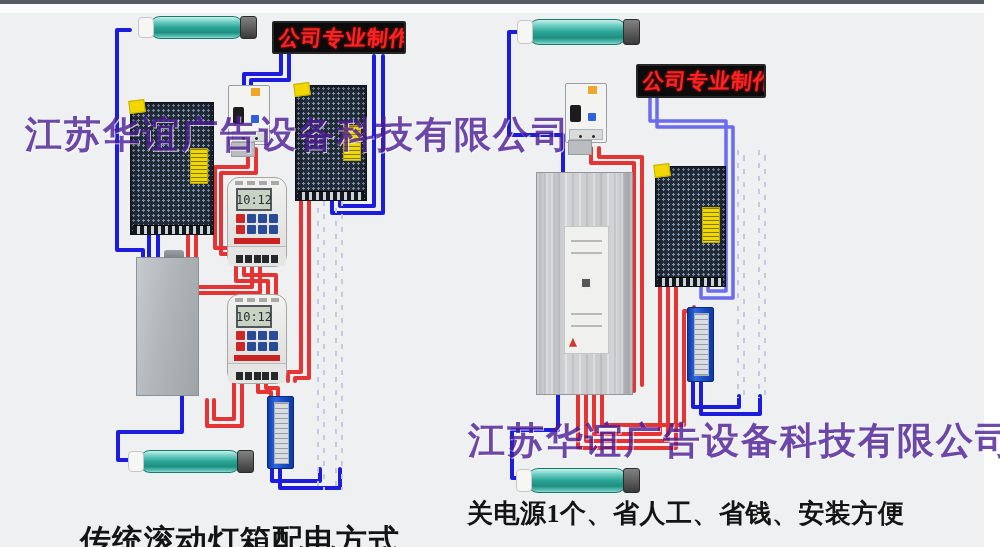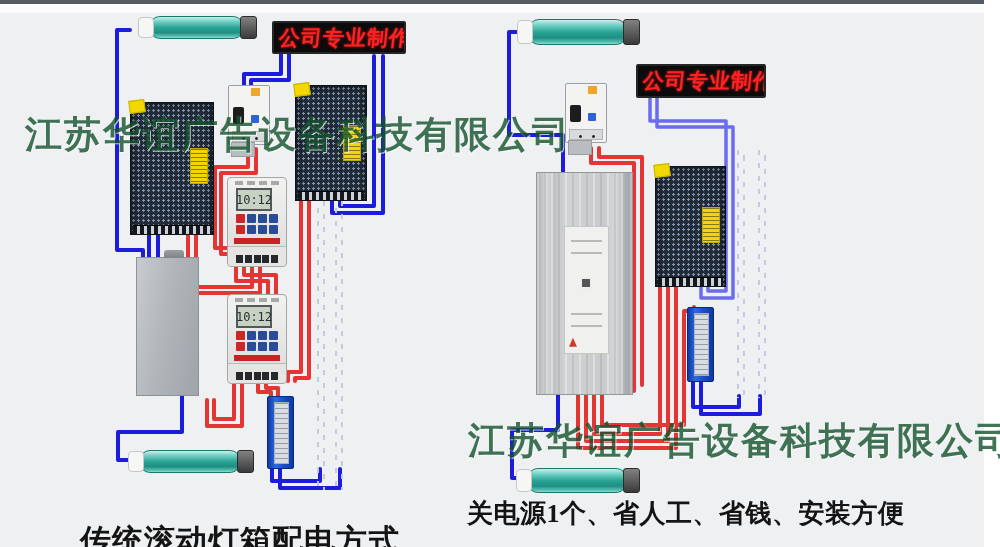--- a/index.html
+++ b/index.html
@@ -44,21 +44,21 @@
   
   .breaker { background:#f3f3f1; border:1px solid #999fa5; border-radius:2px; }
   .breaker-tag { position:absolute; left:56%; top:2px; width:9px; height:8px; background:#f0a62a; }
   .breaker-toggle { position:absolute; left:4px; top:36%; width:11px; height:17px; background:#1c1c1e; border-radius:2px; }
   .breaker-btn { position:absolute; left:56%; top:50%; width:8px; height:8px; background:#2f62d8; border-radius:1px; }
   .breaker-terms { position:absolute; left:3px; right:3px; bottom:2px; height:9px; background:#d8dadc; border:1px solid #b2b5b8;
     background-image:radial-gradient(#2e2e2e 1.5px, rgba(0,0,0,0) 2px); background-size:13px 9px; background-position:4px 2px; }
   .breaker-tab { position:absolute; left:2px; bottom:-13px; width:22px; height:13px; background:#b9bdc0; border:1px solid #999da0; }
 
   
-  .timer { background:linear-gradient(180deg,#f2f2f0,#dbdbd9); border:1px solid #a6a6a4; border-radius:4px; }
+  .timer { background:linear-gradient(180deg,#f2f2f0,#dbdbd9); border:1px solid #a6a6a4; border-radius:12px; }
   .timer-header { position:absolute; top:3px; left:7px; right:7px; height:4px; opacity:.55;
     background:repeating-linear-gradient(90deg,#6e6e6e 0 8px, rgba(0,0,0,0) 8px 12px); }
   .timer-lcd { position:absolute; top:10px; left:8px; right:14px; height:19px; background:#c7d2c3;
     border:2px solid #54575b; font-family:"DejaVu Sans Mono", monospace; font-size:12px; color:#2a2e32;
     display:flex; align-items:center; justify-content:center; }
   .timer-keys { position:absolute; top:36px; left:8px; right:8px; height:20px; display:grid;
     grid-template-columns:repeat(4,1fr); grid-template-rows:repeat(2,1fr); gap:2px; }
   .timer-keys i { background:#2a4c96; border-radius:1px; }
   .timer-keys i.red { background:#cc2626; }
   .timer-redbar { position:absolute; top:60px; left:6px; right:6px; height:6px; background:#c92222; }
@@ -94,21 +94,21 @@
   .ledstrip { position:absolute; width:10px; z-index:2; }
   .ledstrip::before, .ledstrip::after { content:""; position:absolute; top:0; bottom:0; width:2px;
     background:repeating-linear-gradient(180deg,#c7c9de 0 5px, rgba(0,0,0,0) 5px 13px); }
   .ledstrip::before { left:1px; }
   .ledstrip::after { left:7px; background-position:0 6px; }
 
   
   .caption { position:absolute; color:#141414; font-weight:bold; font-family:"Liberation Serif", serif; z-index:4; }
   #caption-left { left:50px; top:520px; width:350px; font-size:31px; letter-spacing:1px; white-space:nowrap;text-align:right; }
   #caption-right { left:467px; top:497px; width:530px; font-size:26px; line-height:33px; letter-spacing:0.5px; }
-  .watermark { position:absolute; white-space:nowrap; color:#14532d; opacity:.8; font-size:37px; letter-spacing:2px;
+  .watermark { position:absolute; white-space:nowrap; color:#4c1d95; opacity:.8; font-size:37px; letter-spacing:2px;
     font-weight:bold; text-shadow:1px 1px 0 rgba(255,255,255,.85); z-index:9; pointer-events:none; }
 </style>
 </head>
 <body>
 
 <div id="top-bar" class="layer"></div>
 <div id="white-band" class="layer"></div>
 <div id="right-margin" class="layer"></div>
 
 <svg id="wires" width="1000" height="547" viewBox="0 0 1000 547">

